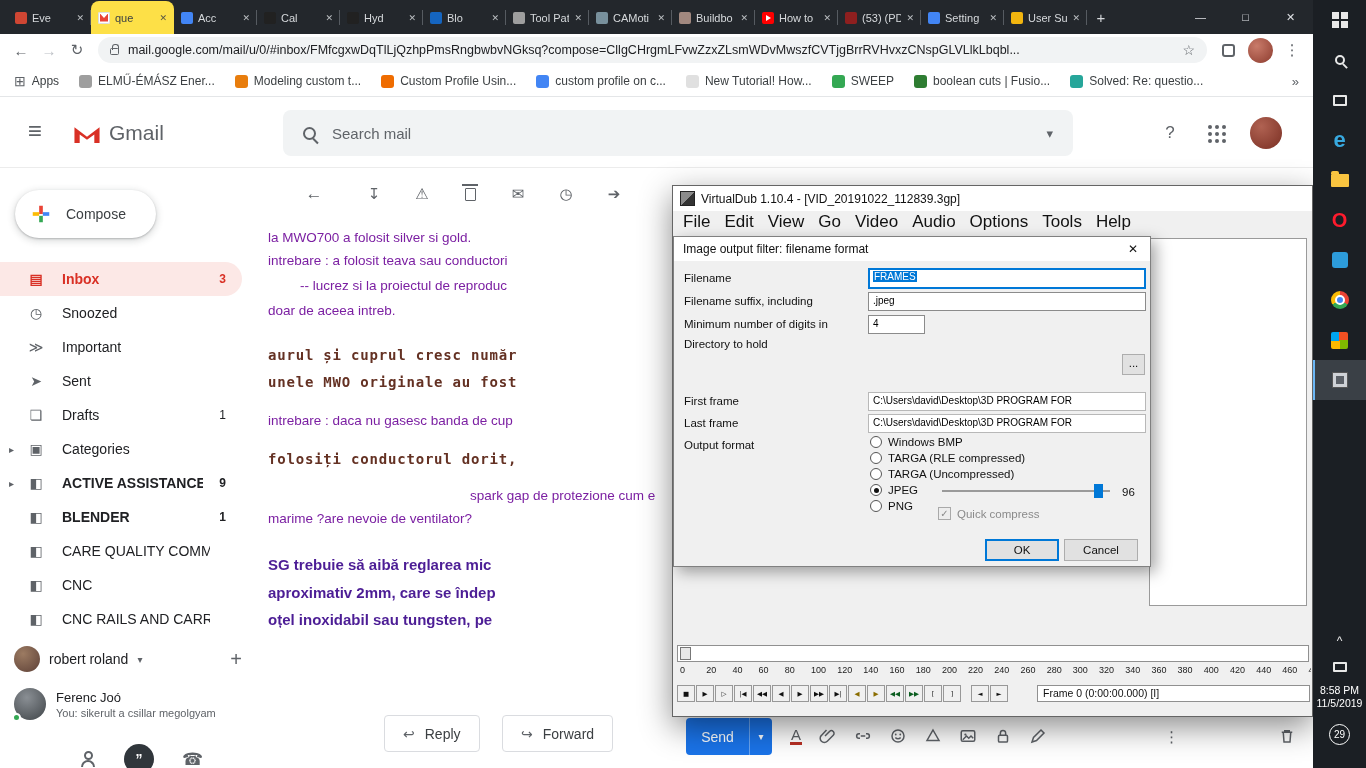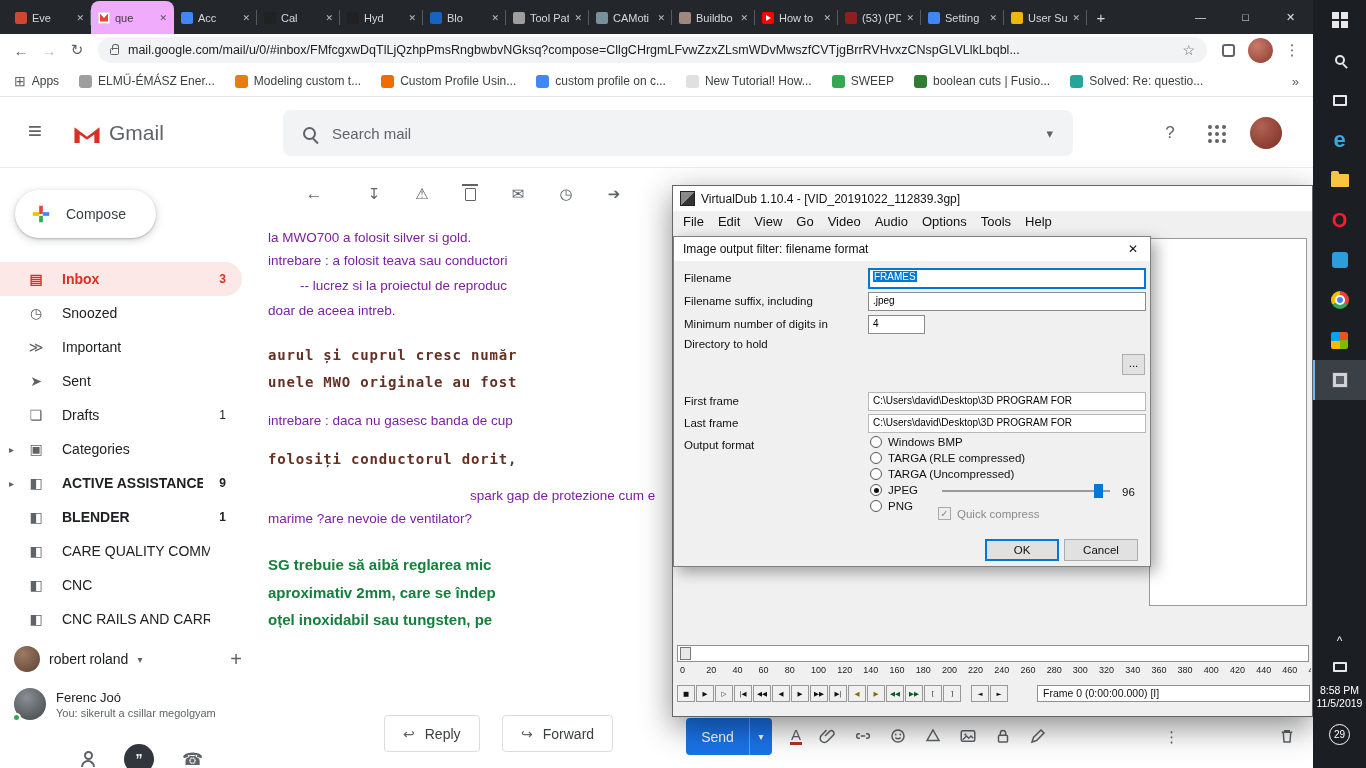--- a/index.html
+++ b/index.html
@@ -3,21 +3,21 @@
 <meta charset="utf-8">
 <style>
 *{margin:0;padding:0;box-sizing:border-box;}
 body{width:1366px;height:768px;background:#000;}
 #screen{position:relative;width:1366px;height:768px;overflow:hidden;background:#fff;font-family:"Liberation Sans",sans-serif;}
 
 
 #tabstrip{position:absolute;left:0;top:0;width:1313px;height:34px;background:#23272c;display:flex;align-items:flex-end;padding-left:8px;}
 .tab{position:relative;width:83px;height:33px;display:flex;align-items:center;gap:5px;padding:0 7px;font-size:11px;color:#d6d9dc;}
 .tab::after{content:"";position:absolute;right:0;top:9px;height:15px;width:1px;background:#565b61;}
-.tab.active{background:#f0abfc;color:#3c4043;border-radius:8px 8px 0 0;}
+.tab.active{background:#fde047;color:#3c4043;border-radius:8px 8px 0 0;}
 .tab.active::after{display:none;}
 .tab .lbl{flex:1;overflow:hidden;white-space:nowrap;}
 .tab .x{font-size:9px;opacity:.85;}
 .fv{width:12px;height:12px;border-radius:2px;flex:none;position:relative;}
 .fv1{background:#cf4633}.fv3{background:#4285f4}.fv4{background:#212121}.fv5{background:#212121}
 .fv6{background:#1565c0}.fv7{background:#9e9e9e}.fv8{background:#78909c}.fv9{background:#a1887f}
 .fv11{background:#8e1f1f}.fv12{background:#4285f4}.fv13{background:#f2b50f}
 .fv2{background:#fff;box-shadow:inset 0 0 0 1px #dadce0;}
 .fv2::after{content:"";position:absolute;inset:2px;background:#e94335;clip-path:polygon(0 0,50% 55%,100% 0,100% 100%,0 100%);}
 .fv10{background:#f00;}
@@ -94,21 +94,21 @@
 
 #main{position:absolute;left:256px;top:168px;width:1057px;height:600px;background:#fff;}
 .mtb{position:absolute;left:48px;top:16px;display:flex;align-items:center;gap:28px;color:#5f6368;font-size:15px;}
 .mic{width:20px;text-align:center;}
 .mic.back{margin-right:12px;font-size:17px;}
 .trash-ic{display:inline-block;width:11px;height:13px;border:1.5px solid #5f6368;border-radius:1px;position:relative;margin-top:3px;}
 .trash-ic::before{content:"";position:absolute;left:-3.5px;top:-4.5px;width:16px;height:2px;background:#5f6368;}
 .el{position:absolute;white-space:nowrap;}
 .q{color:#7b1fa2;font-size:13.5px;}
 .m{color:#643123;font-family:"DejaVu Sans Mono","Liberation Mono",monospace;font-weight:bold;font-size:14px;letter-spacing:.8px;}
-.bd{color:#15803d;font-weight:bold;font-size:15px;}
+.bd{color:#4c1d95;font-weight:bold;font-size:15px;}
 .l1{left:12px;top:62px}.l2{left:12px;top:85px}.l3{left:44px;top:110px}.l4{left:12px;top:135px}
 .l5{left:12px;top:179px}.l6{left:12px;top:206px}.l7{left:12px;top:245px}.l8{left:12px;top:283px}
 .l9{left:214px;top:320px}.l10{left:12px;top:343px}.l11{left:12px;top:388px}.l12{left:12px;top:416px}.l13{left:12px;top:443px}
 .rfbtn{position:absolute;top:547px;height:37px;padding:0 18px;border:1px solid #dadce0;border-radius:4px;display:flex;align-items:center;gap:10px;font-size:14px;color:#3c4043;background:#fff;}
 #reply-btn{left:128px;}
 #forward-btn{left:246px;}
 .rfbtn .ric{color:#5f6368;font-size:14px;}
 
 
 #compose-strip{position:absolute;left:672px;top:714px;width:641px;height:54px;background:#fff;z-index:4;}
@@ -119,21 +119,21 @@
 #fmt-icons{position:absolute;left:118px;top:13px;display:flex;gap:17px;align-items:center;}
 .fa{font-size:15px;color:#5f6368;border-bottom:3px solid #b93025;line-height:15px;padding:0 1px;}
 #fmt-icons svg{display:block;}
 #cs-kebab{position:absolute;left:492px;top:14px;color:#5f6368;font-size:15px;}
 #cs-trash{position:absolute;left:606px;top:13px;}
 
 
 #vd{position:absolute;left:672px;top:185px;width:641px;height:532px;background:#f0f0f0;border:1px solid #656565;box-shadow:0 10px 30px rgba(0,0,0,.45);overflow:hidden;z-index:6;}
 #vd-title{height:25px;background:#fff;display:flex;align-items:center;gap:6px;padding:0 7px;font-size:12px;color:#111;}
 .vdic{width:15px;height:15px;background:linear-gradient(135deg,#8a8a8a 0 50%,#333 50% 100%);border:1px solid #222;flex:none;}
-#vd-menu{height:21px;display:flex;align-items:center;font-size:13px;color:#111;padding-left:3px;}
+#vd-menu{height:21px;display:flex;align-items:center;font-size:17px;color:#111;padding-left:3px;}
 .mi{padding:2px 7px;}
 #vd-pane{position:absolute;right:5px;top:52px;width:158px;height:368px;background:#fff;border:1px solid #9a9a9a;}
 #dlg{position:absolute;left:0;top:50px;width:478px;height:331px;background:#f0f0f0;border:1px solid #808080;box-shadow:5px 5px 14px rgba(0,0,0,.35);}
 #dlg-title{height:24px;background:#fff;display:flex;align-items:center;padding-left:9px;font-size:12px;color:#111;}
 #dlg-x{margin-left:auto;width:34px;height:24px;display:flex;align-items:center;justify-content:center;font-size:12px;}
 .dlbl{position:absolute;font-size:11.5px;color:#111;white-space:nowrap;}
 #lb-filename{left:10px;top:35px}#lb-suffix{left:10px;top:58px}#lb-digits{left:10px;top:81px}
 #lb-dir{left:10px;top:101px}#lb-first{left:10px;top:158px}#lb-last{left:10px;top:180px}#lb-output{left:10px;top:202px}
 .tx{position:absolute;background:#fff;border:1px solid #8b8b8b;font-size:10px;padding:2px 4px;color:#000;white-space:nowrap;overflow:hidden;}
 #f-name{left:194px;top:31px;width:278px;height:21px;border:2px solid #0078d7;padding:1px 3px;}

